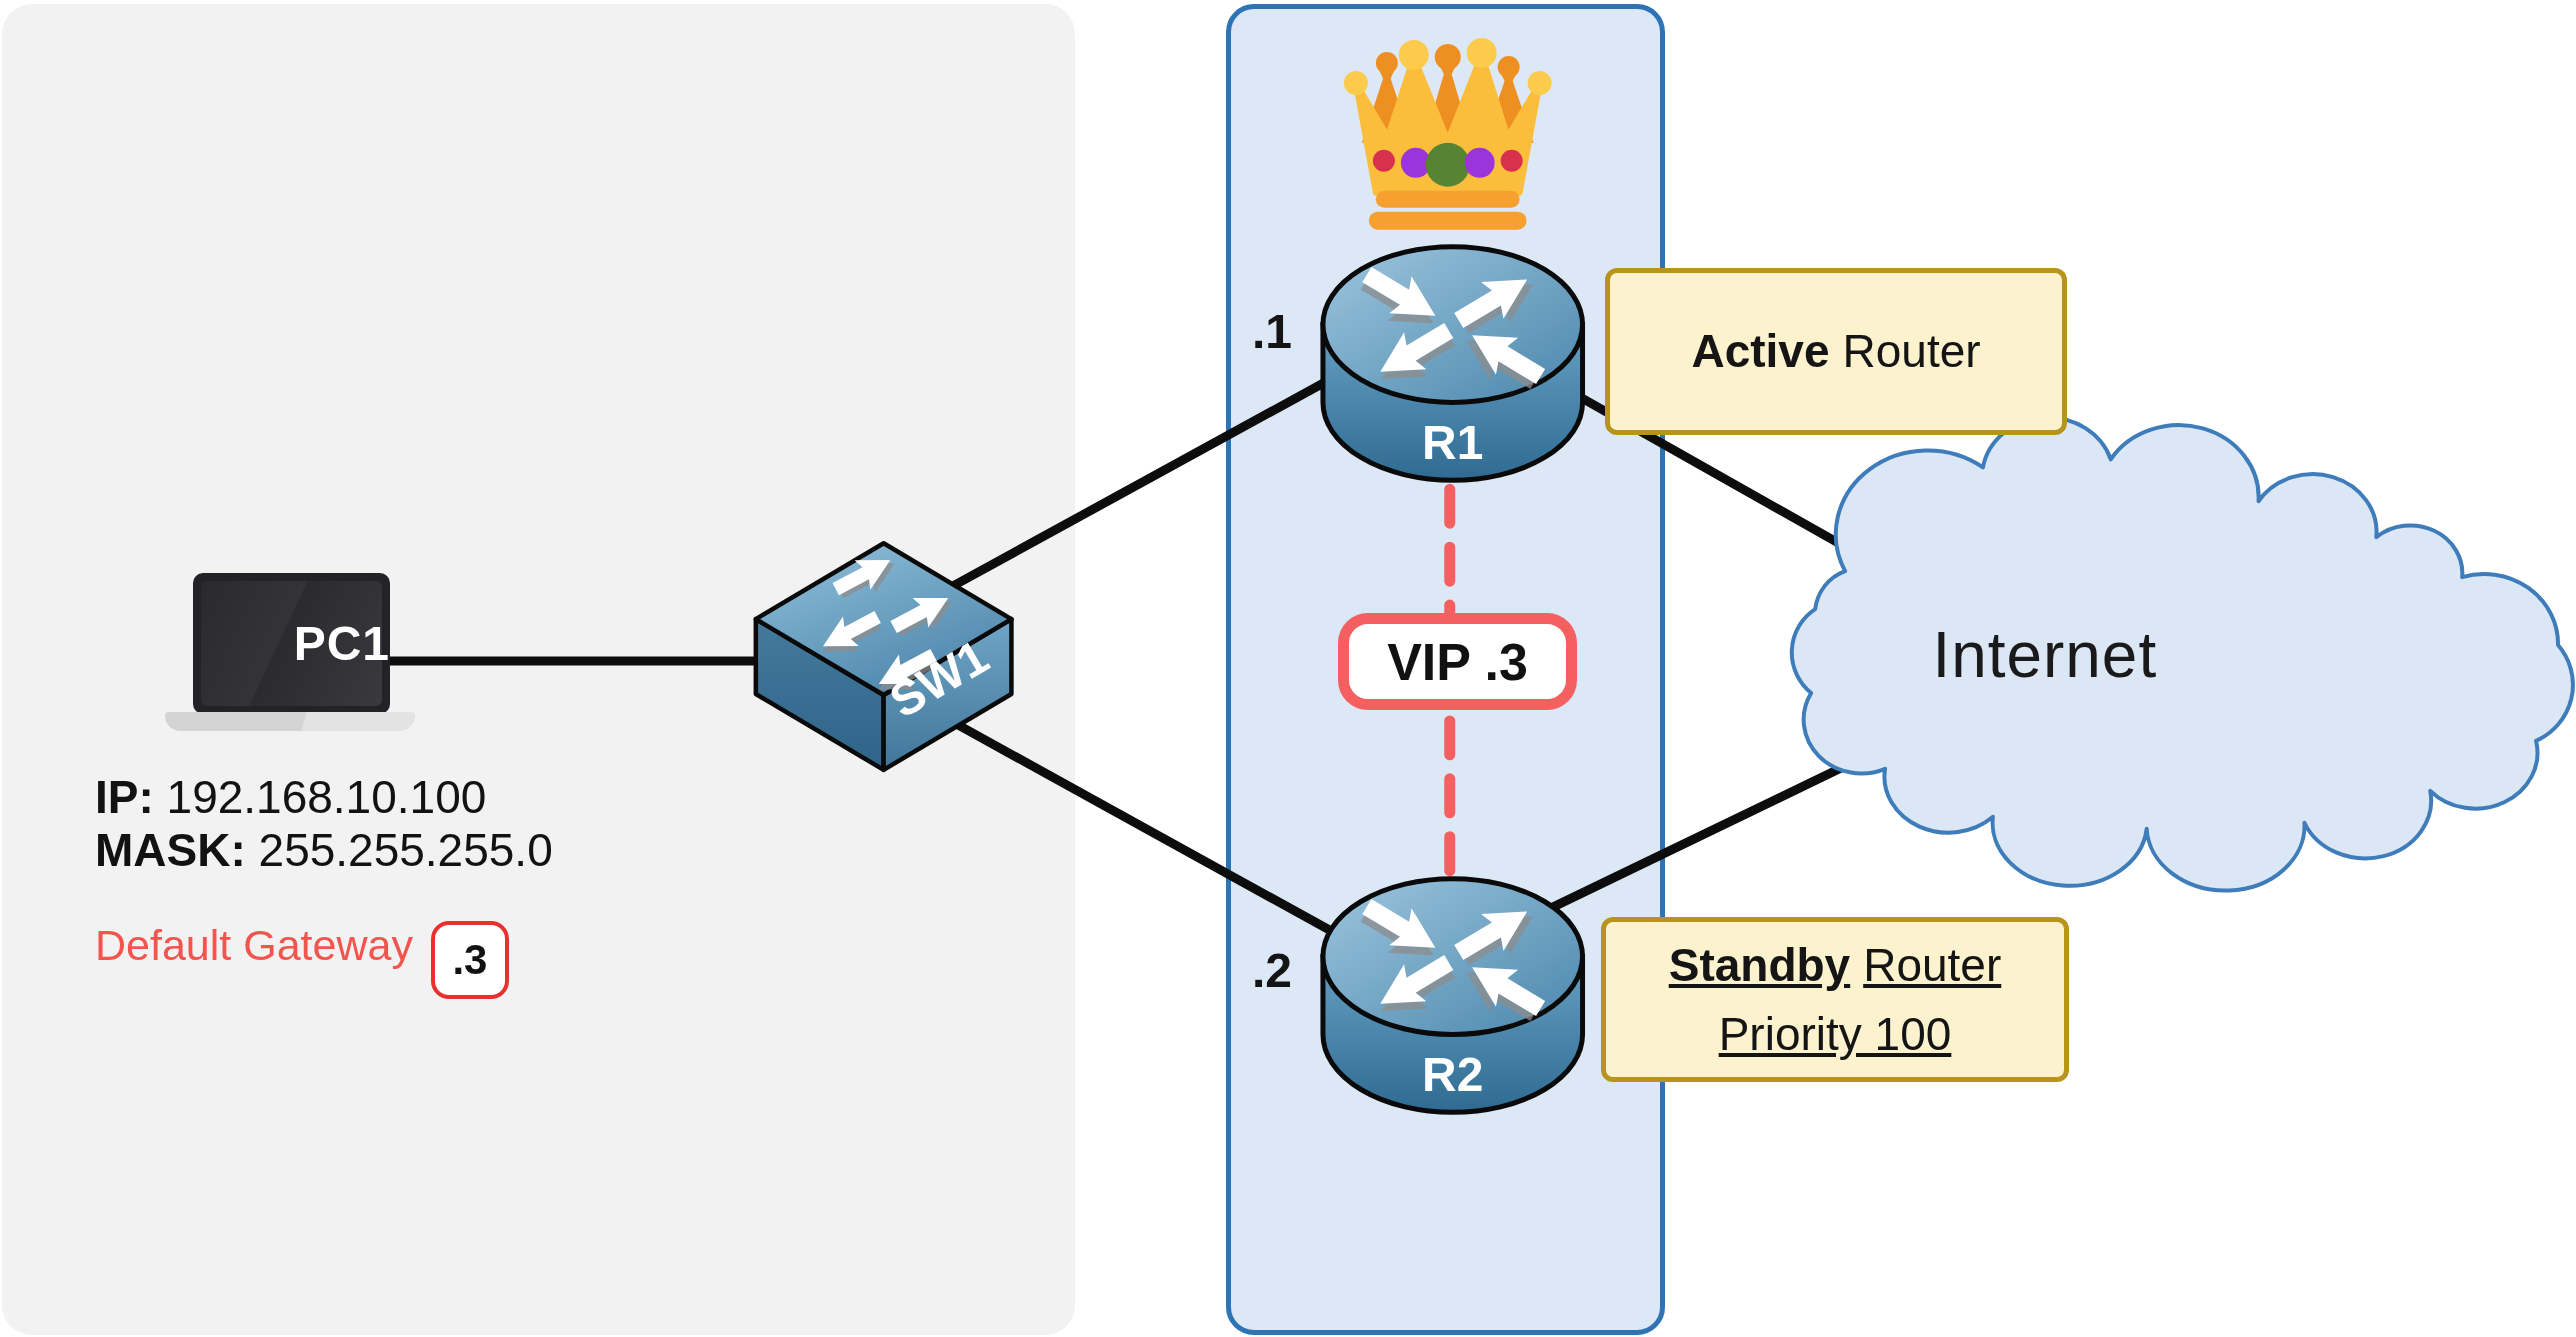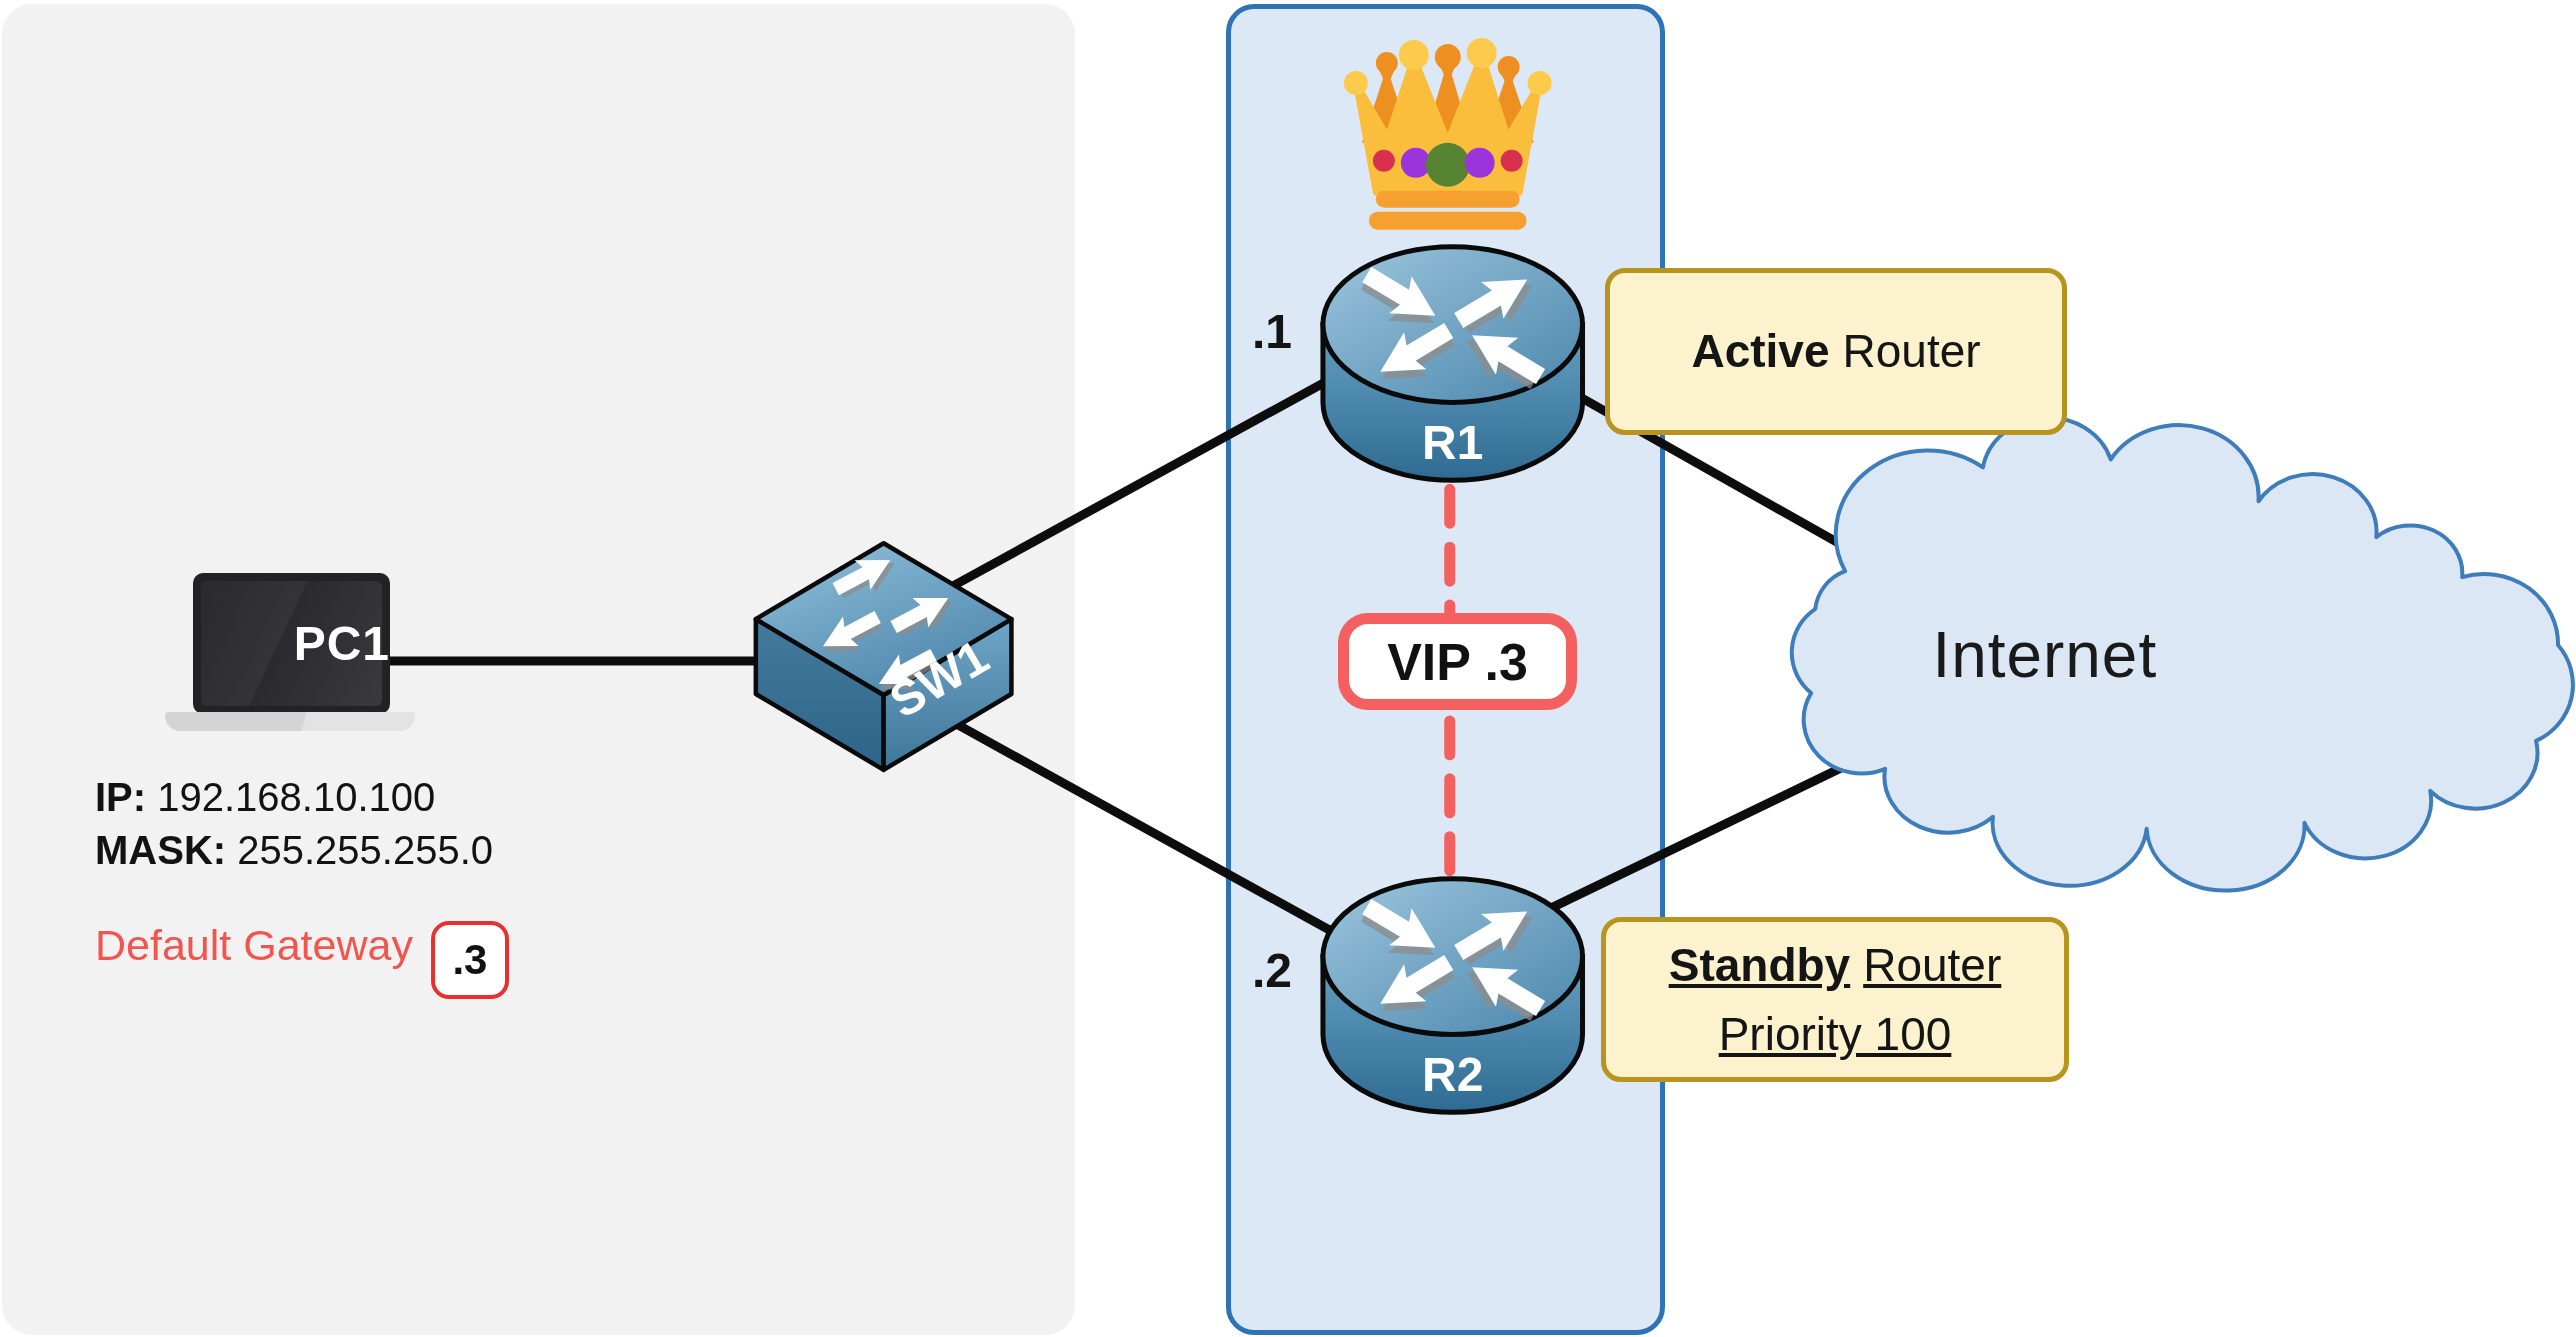--- a/index.html
+++ b/index.html
@@ -18,34 +18,34 @@
   .laptop-screen{left:193px;top:573px;width:197px;height:141px;background:#232327;
                  border-radius:10px;display:flex;align-items:center;justify-content:flex-end;}
   .laptop-screen .inner{position:absolute;left:8px;top:8px;right:8px;bottom:8px;border-radius:6px;
                  background:linear-gradient(295deg,#39393e 0%,#2b2b2f 55%,#343438 56%,#2a2a2e 100%);}
   .laptop-screen .pc-label{position:relative;color:#ffffff;font-size:48px;font-weight:800;letter-spacing:1px;}
   .laptop-base{left:165px;top:712px;width:250px;height:19px;
                background:linear-gradient(105deg,#d4d4d4 55%,#e3e3e3 56%);
                border-radius:4px 4px 16px 16px;}
 
   
-  .pc-info{left:95px;top:771px;font-size:40px;line-height:53px;color:#121212;white-space:nowrap;}
+  .pc-info{left:95px;top:771px;font-size:46px;line-height:53px;color:#121212;white-space:nowrap;}
   .pc-info b{font-weight:800;}
   .gateway-row{left:95px;top:921px;height:78px;display:flex;gap:18px;white-space:nowrap;}
   .gateway-label{color:#f2544e;font-size:43px;font-weight:500;}
   .gw-badge{width:70px;height:70px;background:#ffffff;border:4px solid #e8312e;border-radius:18px;
             display:flex;align-items:center;justify-content:center;font-size:42px;font-weight:600;color:#111;}
 
   
   .if-label{font-size:48px;font-weight:600;color:#141414;}
   .if-1{left:1252px;top:304px;}
   .if-2{left:1252px;top:943px;}
 
   
-  .role-box{background:#fcf2cd;border:5px solid #b8941f;border-radius:20px;box-sizing:border-box;
+  .role-box{background:#fcf2cd;border:5px solid #b8941f;border-radius:12px;box-sizing:border-box;
             display:flex;flex-direction:column;align-items:center;justify-content:center;
             color:#151515;font-size:46px;line-height:1.5;white-space:nowrap;}
   .role-box .l1 b{font-weight:800;margin-right:13px;}
   .role-active{left:1605px;top:268px;width:462px;height:167px;}
   .role-standby{left:1601px;top:917px;width:468px;height:165px;text-decoration:underline;}
 
   
   .vip-badge{left:1338px;top:613px;width:239px;height:97px;background:#ffffff;
              border:11px solid #f4605f;border-radius:30px;box-sizing:border-box;
              display:flex;align-items:center;justify-content:center;

